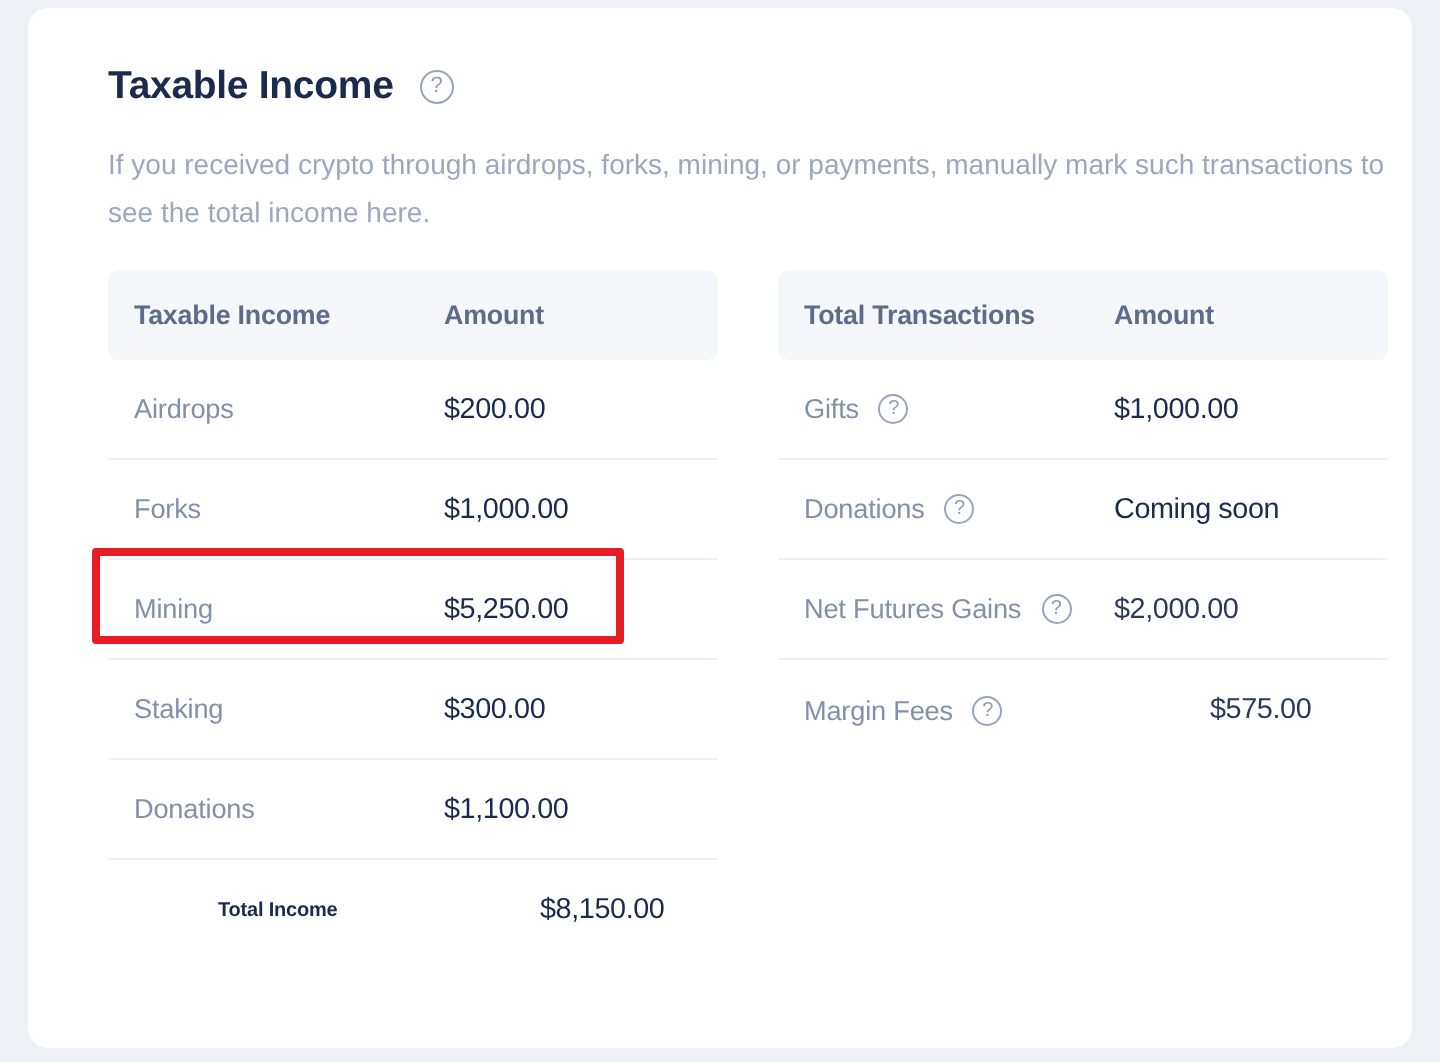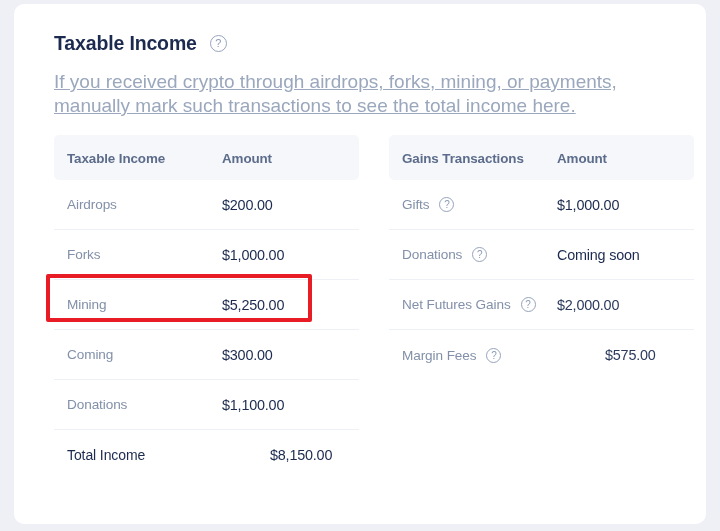--- a/index.html
+++ b/index.html
@@ -64,24 +64,23 @@
     font-size: 10px;
     line-height: 13px;
     border-width: 1.2px;
   }
 
   .page-desc {
     position: absolute;
     left: 40px;
     top: 66px;
     width: 640px;
-    font-size: 19px;
+    font-size: 14px;
     line-height: 24px;
     color: #9aa7bd;
-    text-decoration: underline;
   }
 
   
   .tables {
     position: absolute;
     left: 40px;
     top: 131px;
     width: 640px;
     display: flex;
     gap: 30px;
@@ -147,23 +146,24 @@
     font-weight: normal;
     color: #1b2a4e;
     letter-spacing: -0.2px;
   }
   .rvalue.regular {
     font-weight: normal;
     color: #2b3a5c;
     margin-top: 8px;
   }
   .rlabel.total {
-    font-weight: normal;
+    font-weight: bold;
     color: #1b2a4e;
-    font-size: 14px;
+    font-size: 10px;
+    margin-left: 42px;
   }
 
   
   .highlight-box {
     position: absolute;
     left: 46px;
     top: 274px;
     width: 266px;
     height: 48px;
     border: 4px solid #e81c24;
@@ -209,21 +209,21 @@
 
       <div class="tbl-row">
         <div class="c1">
             <span class="rlabel">Mining</span>
           </div>
         <div class="c2"><span class="rvalue">$5,250.00</span></div>
       </div>
 
       <div class="tbl-row">
         <div class="c1">
-            <span class="rlabel">Coming</span>
+            <span class="rlabel">Staking</span>
           </div>
         <div class="c2"><span class="rvalue">$300.00</span></div>
       </div>
 
       <div class="tbl-row">
         <div class="c1">
             <span class="rlabel">Donations</span>
           </div>
         <div class="c2"><span class="rvalue">$1,100.00</span></div>
       </div>
@@ -231,21 +231,21 @@
       <div class="tbl-row last">
         <div class="c1">
             <span class="rlabel total">Total Income</span>
           </div>
         <div class="c2"><span class="rvalue">$8,150.00</span></div>
       </div>
     </div>
 
     <div class="tbl">
       <div class="tbl-head">
-        <div class="c1"><span class="th">Gains Transactions</span></div>
+        <div class="c1"><span class="th">Total Transactions</span></div>
         <div class="c2"><span class="th">Amount</span></div>
       </div>
 
       <div class="tbl-row">
         <div class="c1">
           <span class="rlabel">Gifts</span>
           <span class="help-icon sm">?</span>
         </div>
         <div class="c2"><span class="rvalue">$1,000.00</span></div>
       </div>

